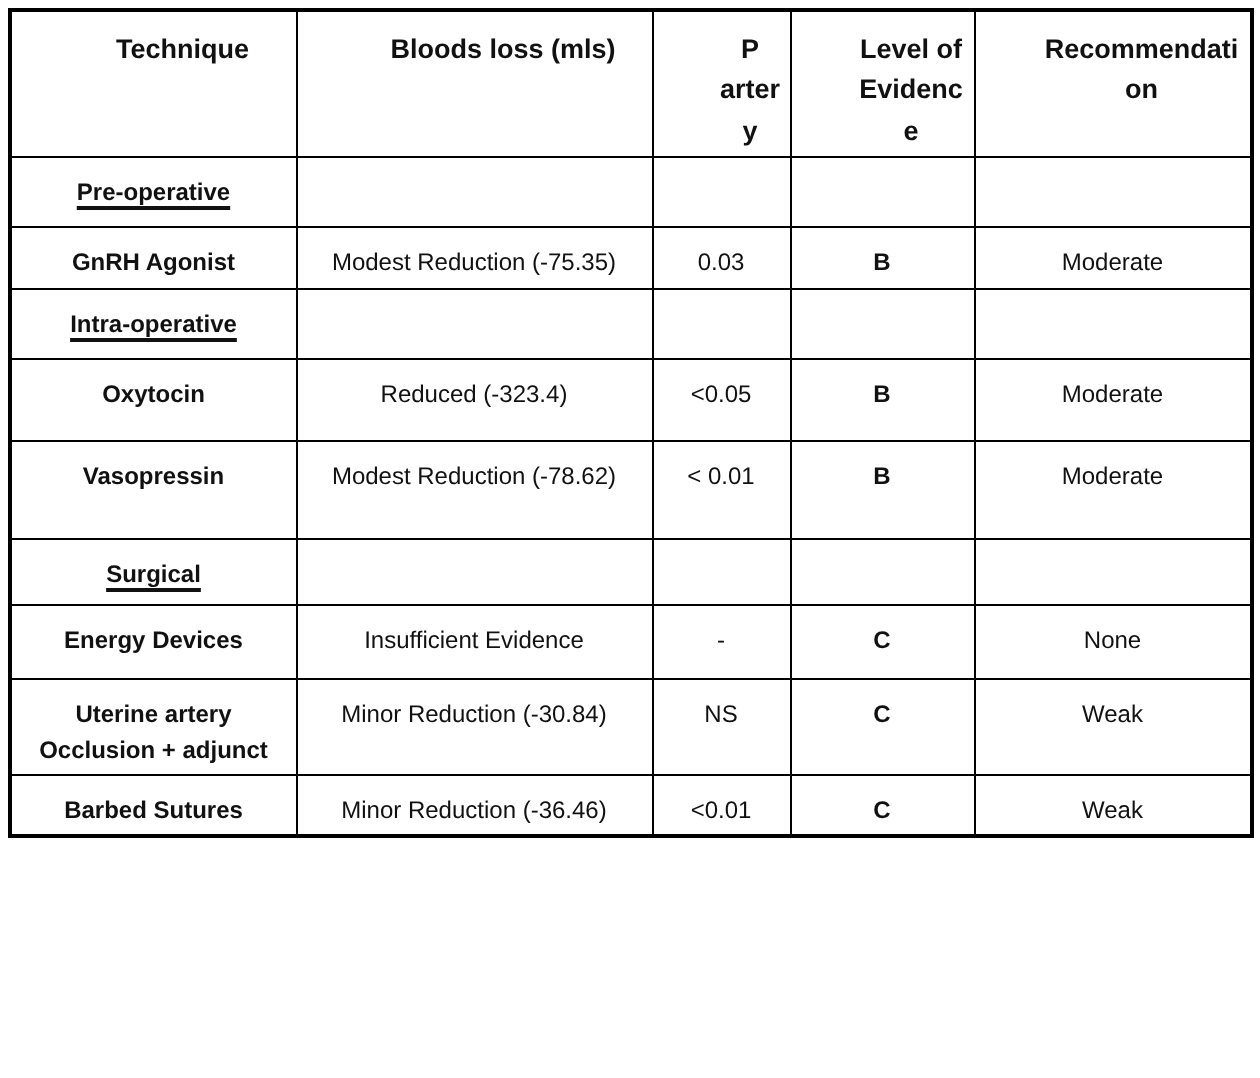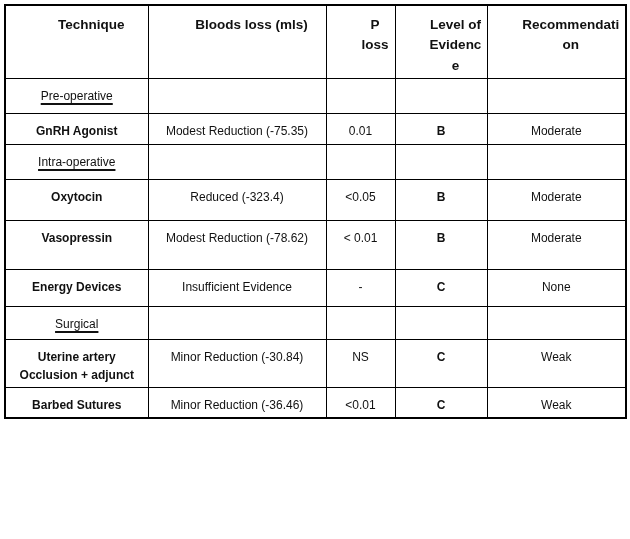--- a/index.html
+++ b/index.html
@@ -39,21 +39,21 @@
     padding-left: 33px;
   }
   td.technique {
     font-weight: bold;
   }
   td.evidence {
     font-weight: bold;
     font-size: 13px;
   }
   td.section {
-    font-weight: normal;
+    font-weight: bold;
     font-size: 15px;
     text-decoration: underline;
     text-decoration-thickness: 1.5px;
     text-underline-offset: 3px;
     padding-top: 6px;
   }
 </style>
 </head>
 <body>
 
@@ -64,37 +64,37 @@
       <col style="width:178px">
       <col style="width:69px">
       <col style="width:92px">
       <col style="width:139px">
     </colgroup>
 
     <tbody>
         <tr style="height:48px">
       <th>Technique</th>
       <th>Bloods loss (mls)</th>
-      <th>P loss</th>
+      <th>P artery</th>
       <th>Level of Evidence</th>
       <th>Recommendation</th>
     </tr>
 
     <tr style="height:35px">
       <td class="section">Pre-operative</td>
       <td></td>
       <td></td>
       <td></td>
       <td></td>
     </tr>
 
     <tr style="height:31px">
       <td class="technique">GnRH Agonist</td>
       <td>Modest Reduction (-75.35)</td>
-      <td>0.01</td>
+      <td>0.03</td>
       <td class="evidence">B</td>
       <td>Moderate</td>
     </tr>
 
 
     <tr style="height:35px">
       <td class="section">Intra-operative</td>
       <td></td>
       <td></td>
       <td></td>
@@ -112,34 +112,34 @@
 
     <tr style="height:49px">
       <td class="technique">Vasopressin</td>
       <td>Modest Reduction (-78.62)</td>
       <td>&lt; 0.01</td>
       <td class="evidence">B</td>
       <td>Moderate</td>
     </tr>
 
 
+    <tr style="height:33px">
+      <td class="section">Surgical</td>
+      <td></td>
+      <td></td>
+      <td></td>
+      <td></td>
+    </tr>
+
     <tr style="height:37px">
       <td class="technique">Energy Devices</td>
       <td>Insufficient Evidence</td>
       <td>-</td>
       <td class="evidence">C</td>
       <td>None</td>
-    </tr>
-
-    <tr style="height:33px">
-      <td class="section">Surgical</td>
-      <td></td>
-      <td></td>
-      <td></td>
-      <td></td>
     </tr>
 
 
     <tr style="height:48px">
       <td class="technique">Uterine artery Occlusion + adjunct</td>
       <td>Minor Reduction (-30.84)</td>
       <td>NS</td>
       <td class="evidence">C</td>
       <td>Weak</td>
     </tr>

